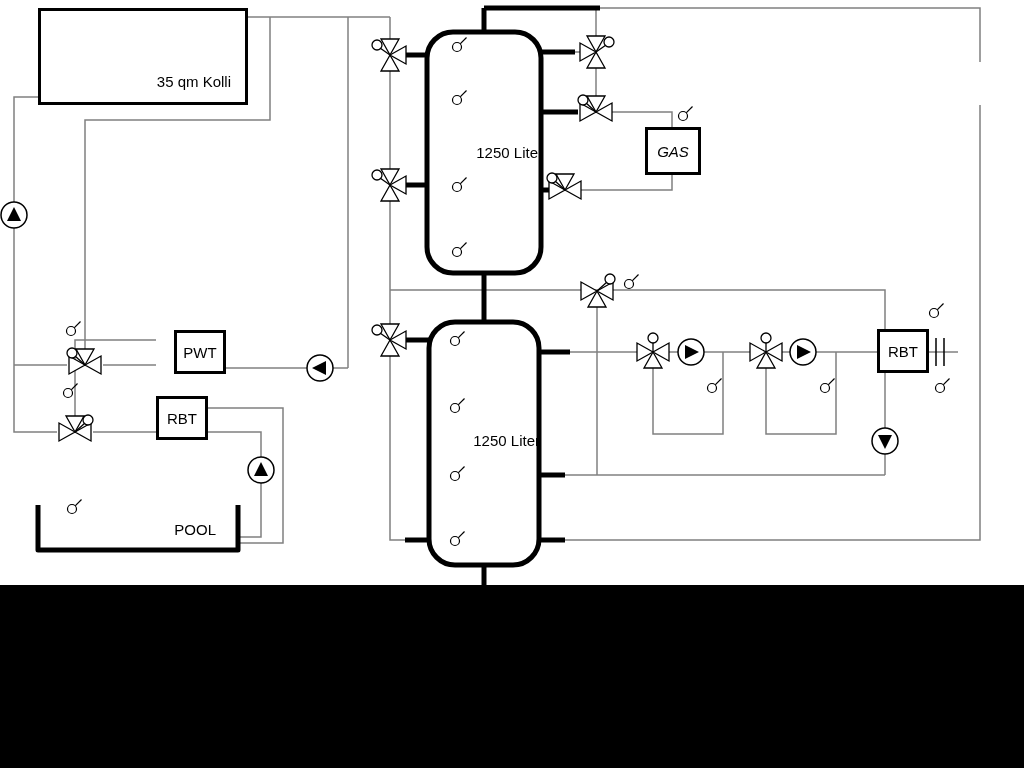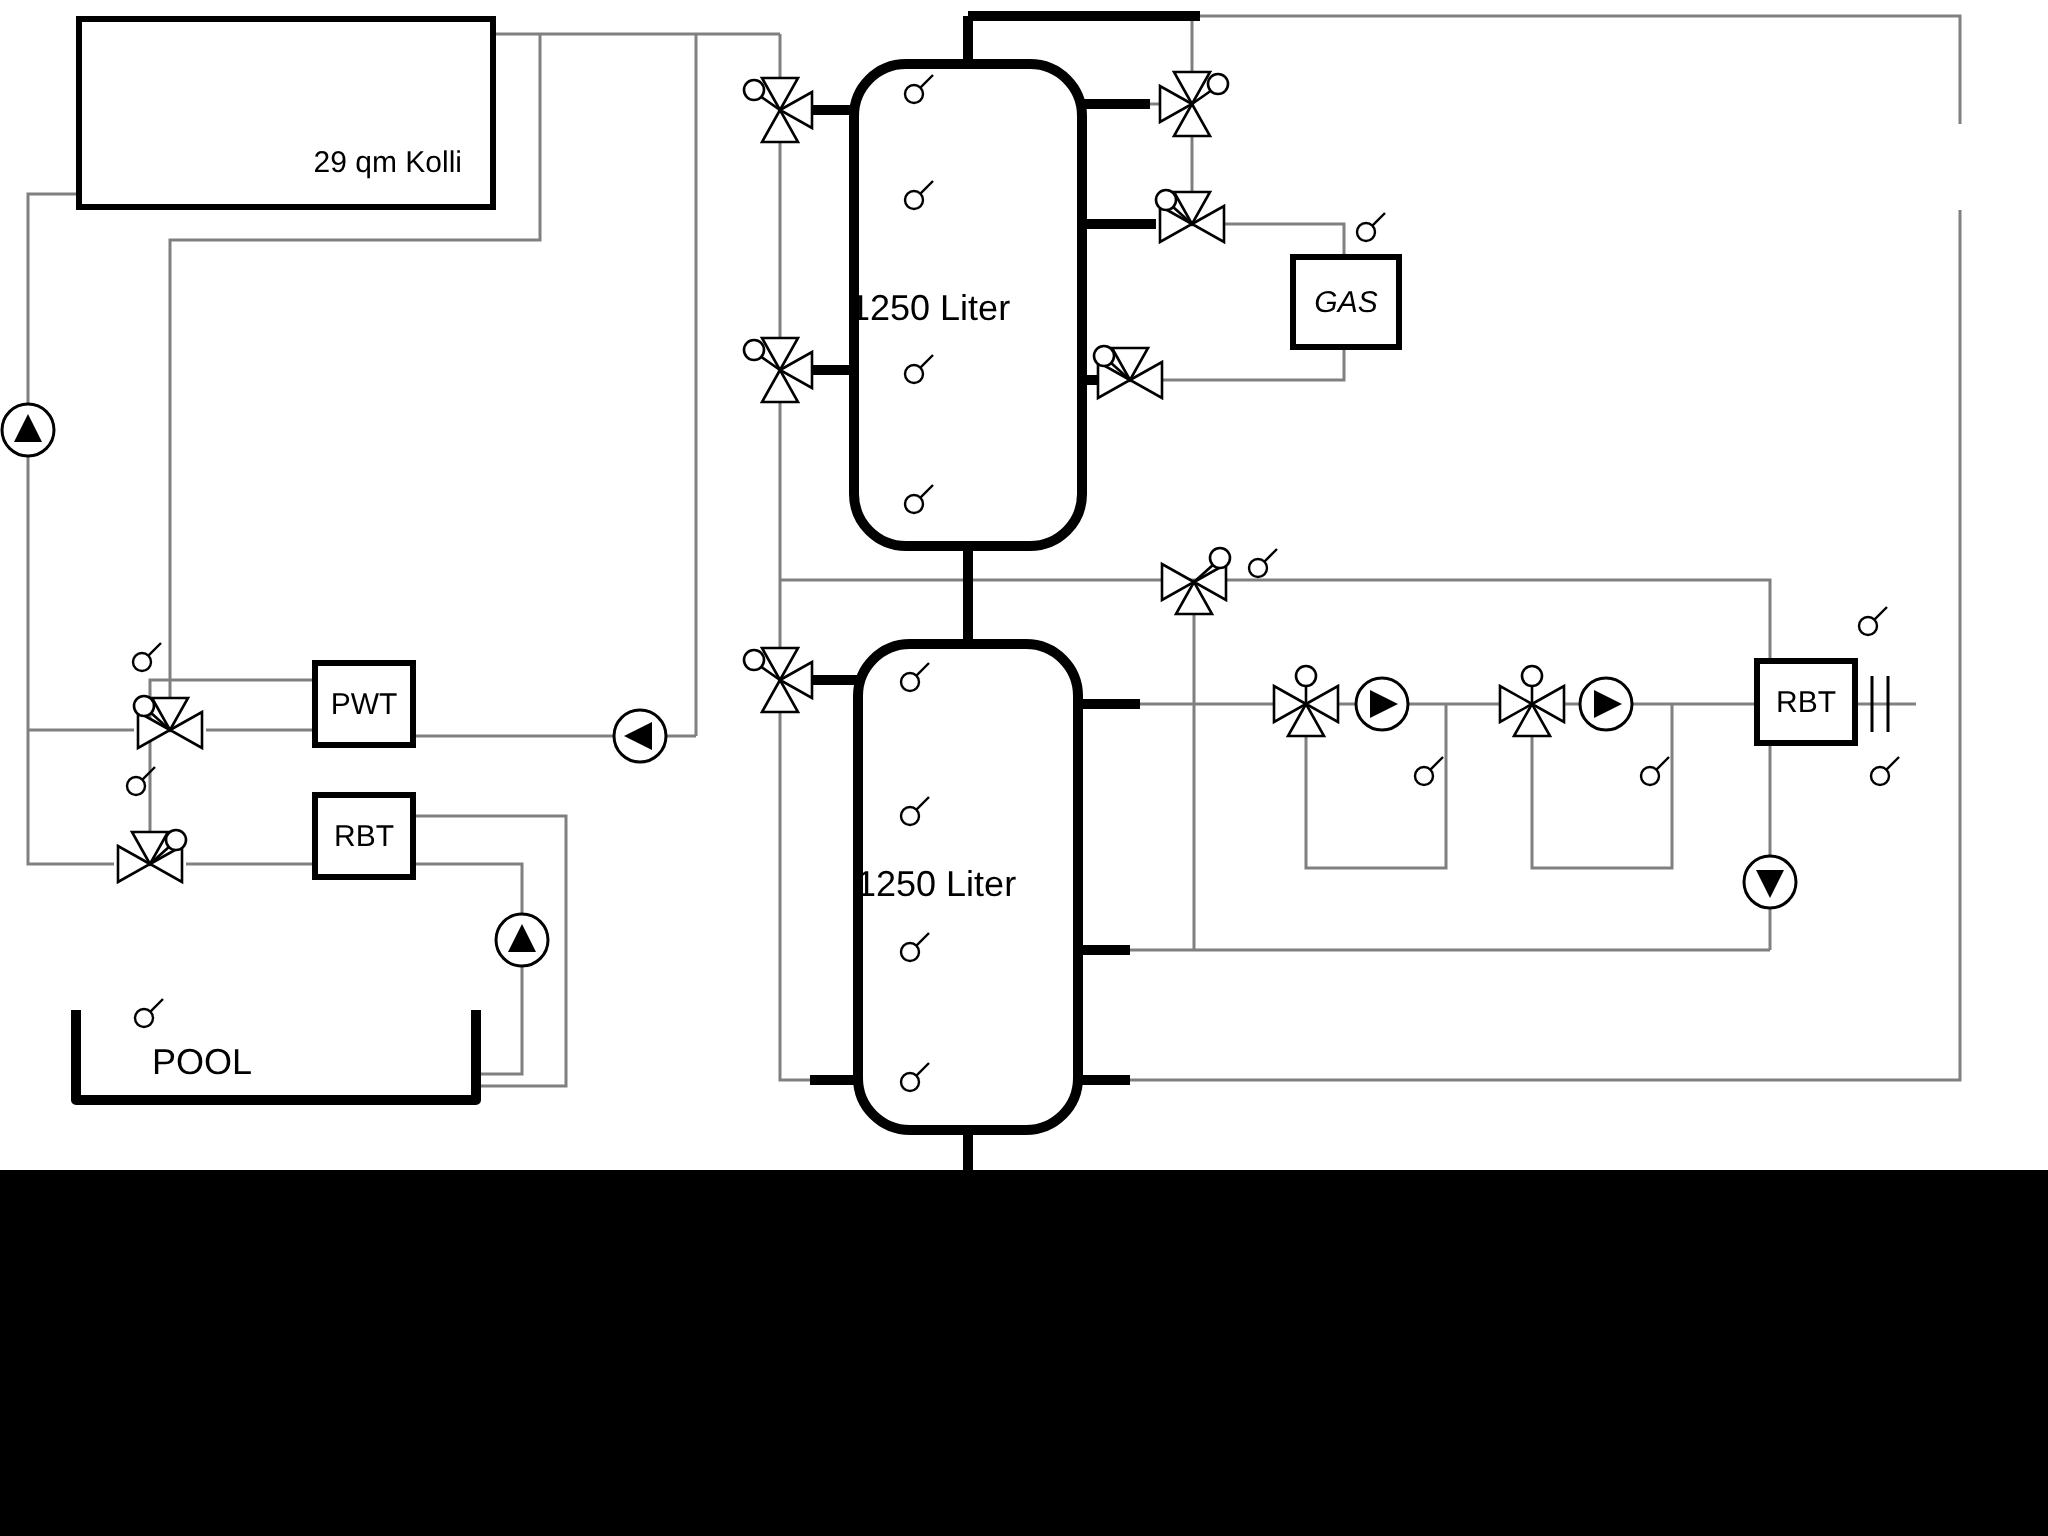--- a/index.html
+++ b/index.html
@@ -1,21 +1,21 @@
 <!DOCTYPE html>
 <html><head>
 <meta charset="utf-8">
 <style>
   html,body{margin:0;padding:0;background:#fff;}
   .stage{position:relative;width:1024px;height:768px;background:#ffffff;overflow:hidden;
          font-family:"Liberation Sans",sans-serif;color:#000;}
   svg.schematic{position:absolute;left:0;top:0;}
   .box{position:absolute;border:3px solid #000;background:#fff;display:flex;
        align-items:center;justify-content:center;font-size:15px;box-sizing:border-box;}
-  .lbl{position:absolute;font-size:18px;text-align:left;}
+  .lbl{position:absolute;font-size:15px;text-align:right;}
   .collector-label{position:absolute;right:14px;bottom:12px;font-size:15px;}
   .band{position:absolute;left:0;top:585px;width:1024px;height:183px;background:#000;}
 </style>
 </head>
 <body>
 
 <div class="stage">
 
   <svg class="schematic" width="1024" height="585" viewBox="0 0 1024 585">
     <defs>
@@ -205,29 +205,29 @@
       <use href="#sens" x="683" y="116"></use>
       <use href="#sens" x="629" y="284"></use>
       <use href="#sens" x="712" y="388"></use>
       <use href="#sens" x="825" y="388"></use>
       <use href="#sens" x="934" y="313"></use>
       <use href="#sens" x="940" y="388"></use>
     </g>
   </svg>
 
   <div class="box" style="left:38px;top:8px;width:210px;height:97px;">
-    <span class="collector-label">29 qm Kolli</span>
+    <span class="collector-label">35 qm Kolli</span>
   </div>
 
   <div class="box" style="left:645px;top:127px;width:56px;height:48px;font-style:italic;">
     <span>GAS</span>
   </div>
 
 
-  <div class="box" style="left:156px;top:330px;width:52px;height:44px;">
+  <div class="box" style="left:174px;top:330px;width:52px;height:44px;">
     <span>PWT</span>
   </div>
 
   <div class="box" style="left:156px;top:396px;width:52px;height:44px;">
     <span>RBT</span>
   </div>
 
   <div class="box" style="left:877px;top:329px;width:52px;height:44px;">
     <span>RBT</span>
   </div>

